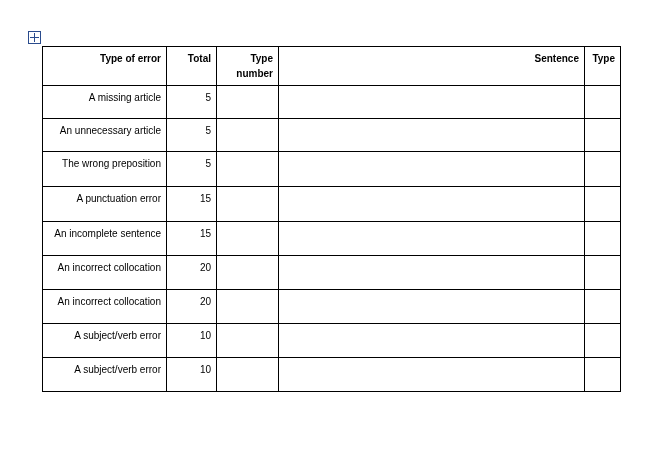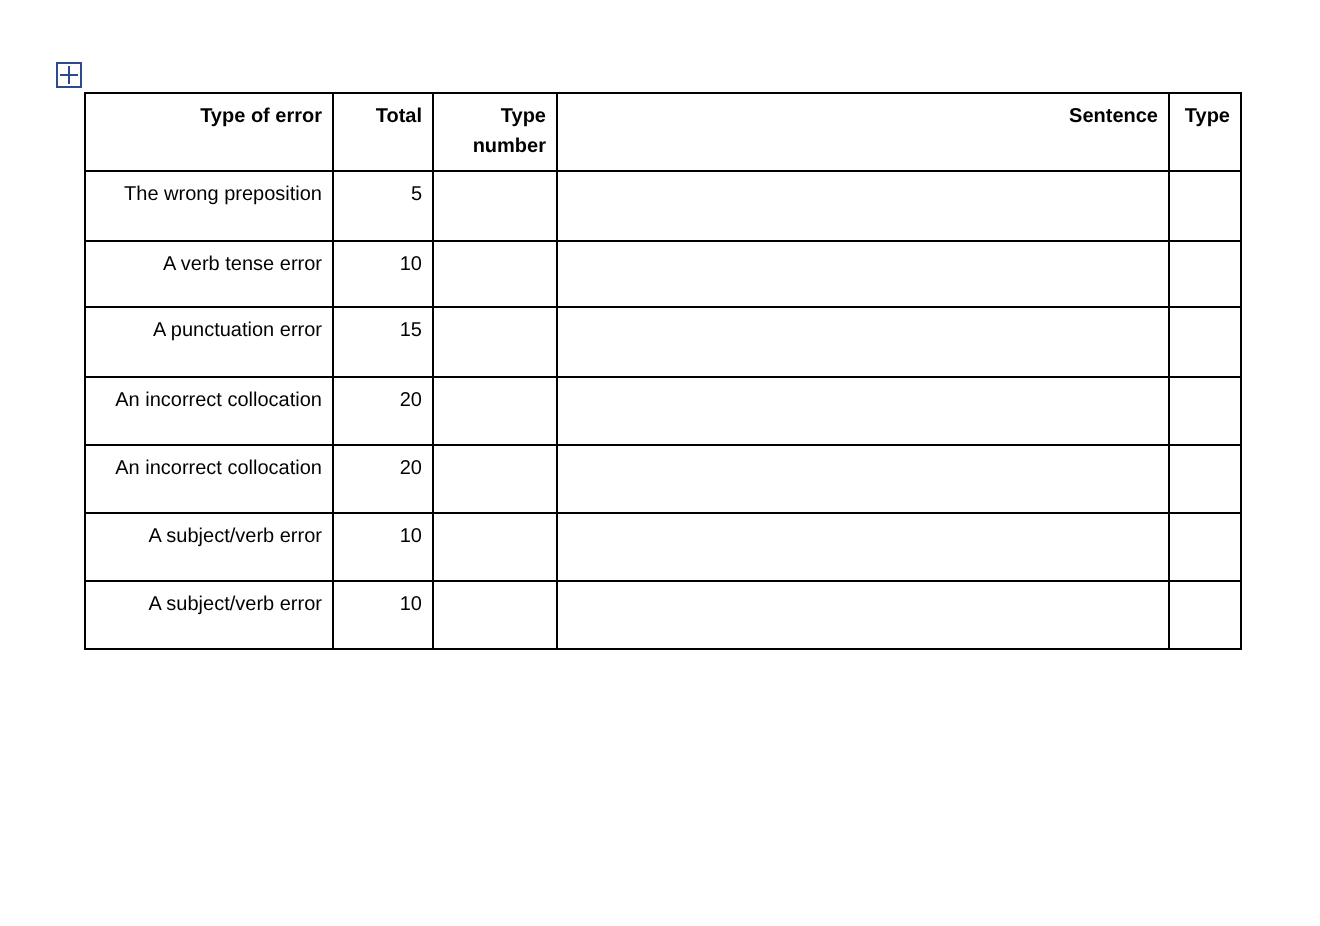--- a/index.html
+++ b/index.html
@@ -101,36 +101,50 @@
     <thead>
       <tr>
         <th>Type of error</th>
         <th>Total</th>
         <th>Type number</th>
         <th>Sentence</th>
         <th>Type</th>
       </tr>
     </thead>
     <tbody>
+        <tr style="height: 33px;">
+          <td>A missing article</td>
+          <td>5</td>
+          <td></td>
+          <td></td>
+          <td></td>
+        </tr>
+        <tr style="height: 33px;">
+          <td>An unnecessary article</td>
+          <td>5</td>
+          <td></td>
+          <td></td>
+          <td></td>
+        </tr>
         <tr style="height: 35px;">
           <td>The wrong preposition</td>
           <td>5</td>
           <td></td>
           <td></td>
           <td></td>
         </tr>
-        <tr style="height: 33px;">
-          <td>A verb tense error</td>
-          <td>10</td>
+        <tr style="height: 35px;">
+          <td>A punctuation error</td>
+          <td>15</td>
           <td></td>
           <td></td>
           <td></td>
         </tr>
-        <tr style="height: 35px;">
-          <td>A punctuation error</td>
+        <tr style="height: 34px;">
+          <td>An incomplete sentence</td>
           <td>15</td>
           <td></td>
           <td></td>
           <td></td>
         </tr>
         <tr style="height: 34px;">
           <td>An incorrect collocation</td>
           <td>20</td>
           <td></td>
           <td></td>

